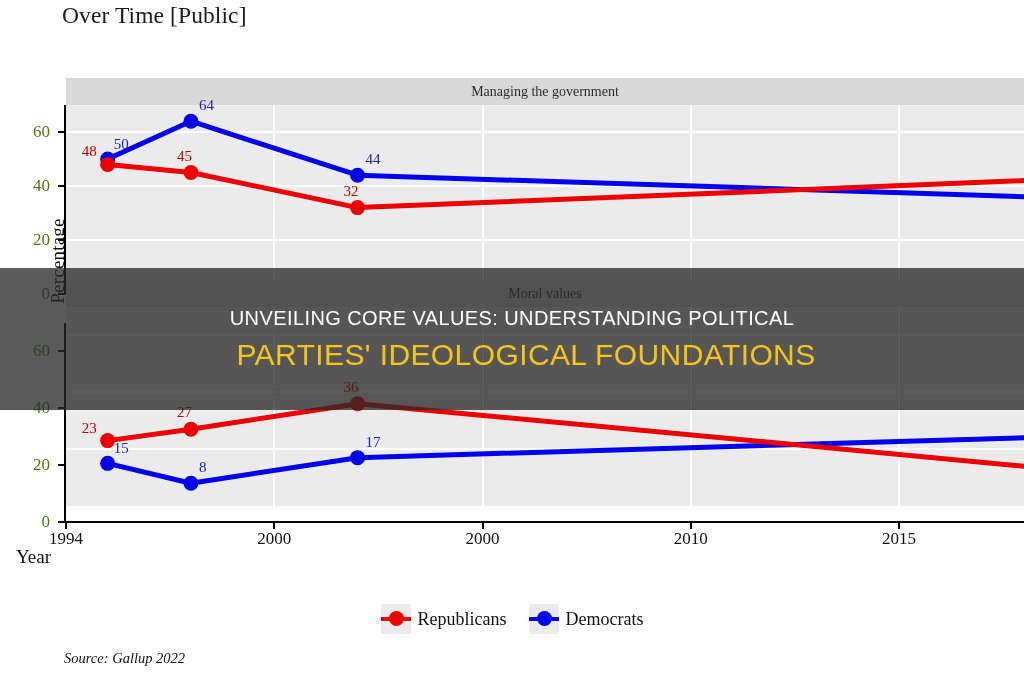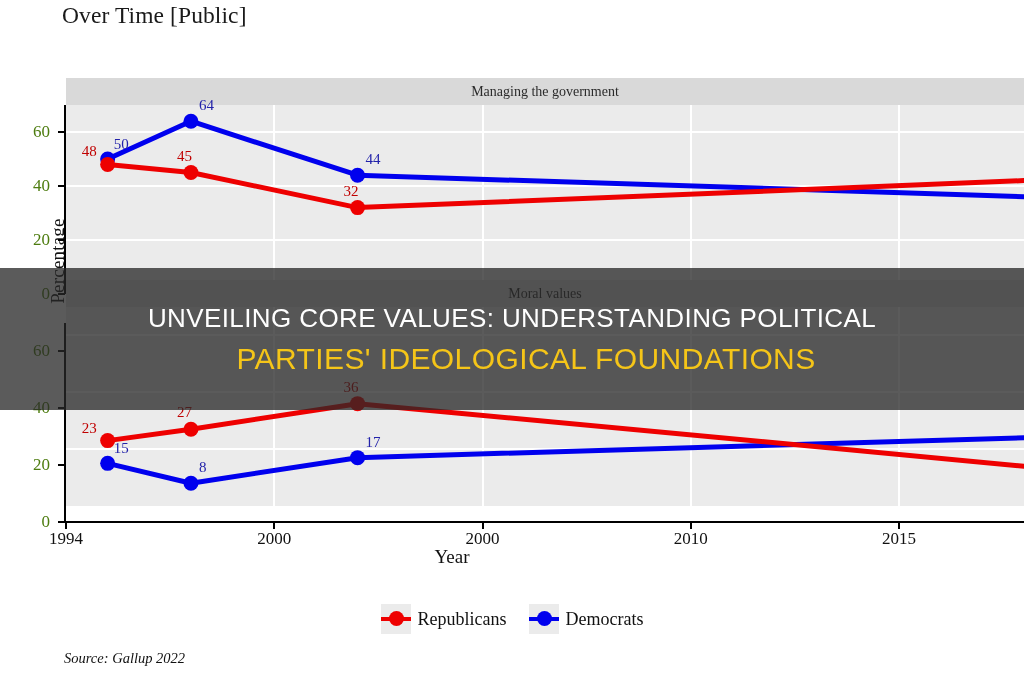--- a/index.html
+++ b/index.html
@@ -46,24 +46,23 @@
     width: 160px;
     text-align: center;
     transform: rotate(-90deg);
     transform-origin: center center;
     font-size: 19px;
     color: #111;
     letter-spacing: 0.2px;
   }
   #x-axis-title {
     position: absolute;
-    left: 4px;
+    left: 16px;
     top: 546px;
     width: 896px;
-    text-align: center;
     font-size: 19px;
     color: #111;
   }
 
   
   .facet {
     position: absolute;
     left: 66px;
     width: 958px;
   }
@@ -245,21 +244,21 @@
     background: rgba(40, 40, 40, 0.76);
     display: flex;
     flex-direction: column;
     justify-content: center;
     align-items: center;
     gap: 8px;
     font-family: "Liberation Sans", sans-serif;
   }
   #overlay-line-1 {
     color: #ffffff;
-    font-size: 26px;
+    font-size: 20px;
     letter-spacing: 0.4px;
     text-align: center;
   }
   #overlay-line-2 {
     color: #f5c518;
     font-size: 30px;
     letter-spacing: 0.4px;
     text-align: center;
     margin-left: 28px;
   }

